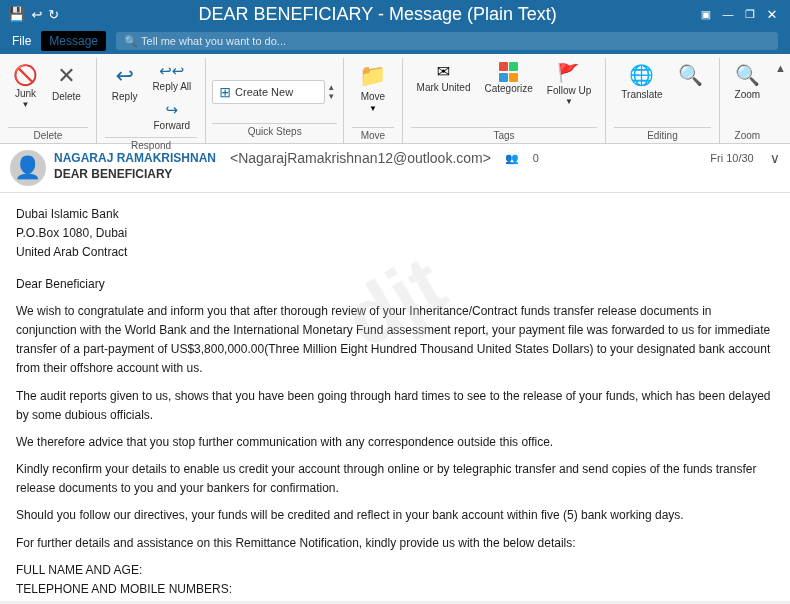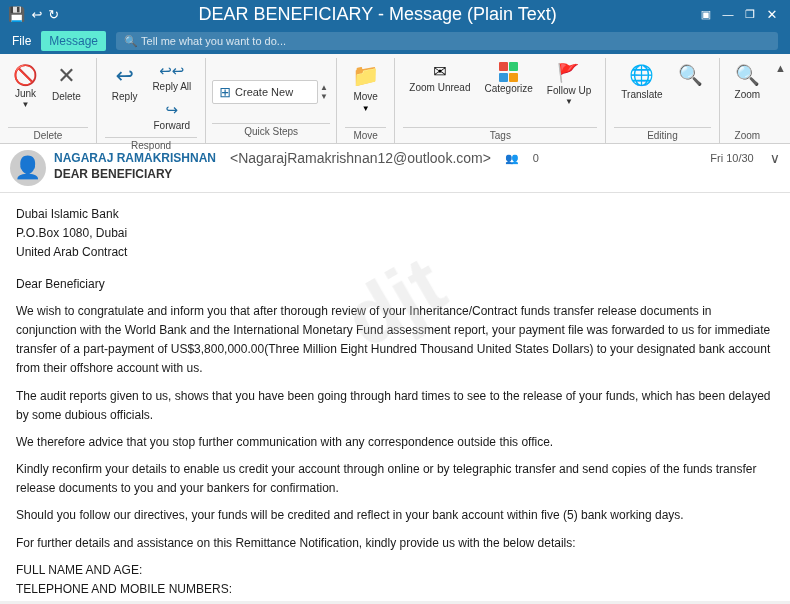--- a/index.html
+++ b/index.html
@@ -33,21 +33,21 @@
       height: 26px;
       gap: 2px;
     }
     .menu-item {
       color: white;
       padding: 3px 8px;
       font-size: 12px;
       cursor: pointer;
       border-radius: 2px;
     }
-    .menu-item.active { background: #5eead4; color: #1e6ba1; }
+    .menu-item.active { background: #000000; color: #1e6ba1; }
     .search-bar {
       flex: 1;
       display: flex;
       align-items: center;
       background: rgba(255,255,255,0.15);
       border-radius: 3px;
       padding: 2px 8px;
       color: white;
       font-size: 12px;
       margin: 0 8px;
@@ -299,21 +299,21 @@
         <span style="font-size:8px;">▼</span>
       </div>
     </div>
     <div class="group-label">Move</div>
   </div>
 
   <div class="tags-group">
     <div class="group-inner">
       <div class="ribbon-btn-small">
         <span style="font-size:16px;">✉</span>
-        <span style="font-size:10px;color:#333;">Zoom Unread</span>
+        <span style="font-size:10px;color:#333;">Mark United</span>
       </div>
       <div class="ribbon-btn-small">
         <div class="colorful-icon">
           <span style="background:#e74c3c;width:9px;height:9px;border-radius:1px;"></span>
           <span style="background:#2ecc71;width:9px;height:9px;border-radius:1px;"></span>
           <span style="background:#3498db;width:9px;height:9px;border-radius:1px;"></span>
           <span style="background:#f39c12;width:9px;height:9px;border-radius:1px;"></span>
         </div>
         <span style="font-size:10px;color:#333;">Categorize</span>
       </div>

